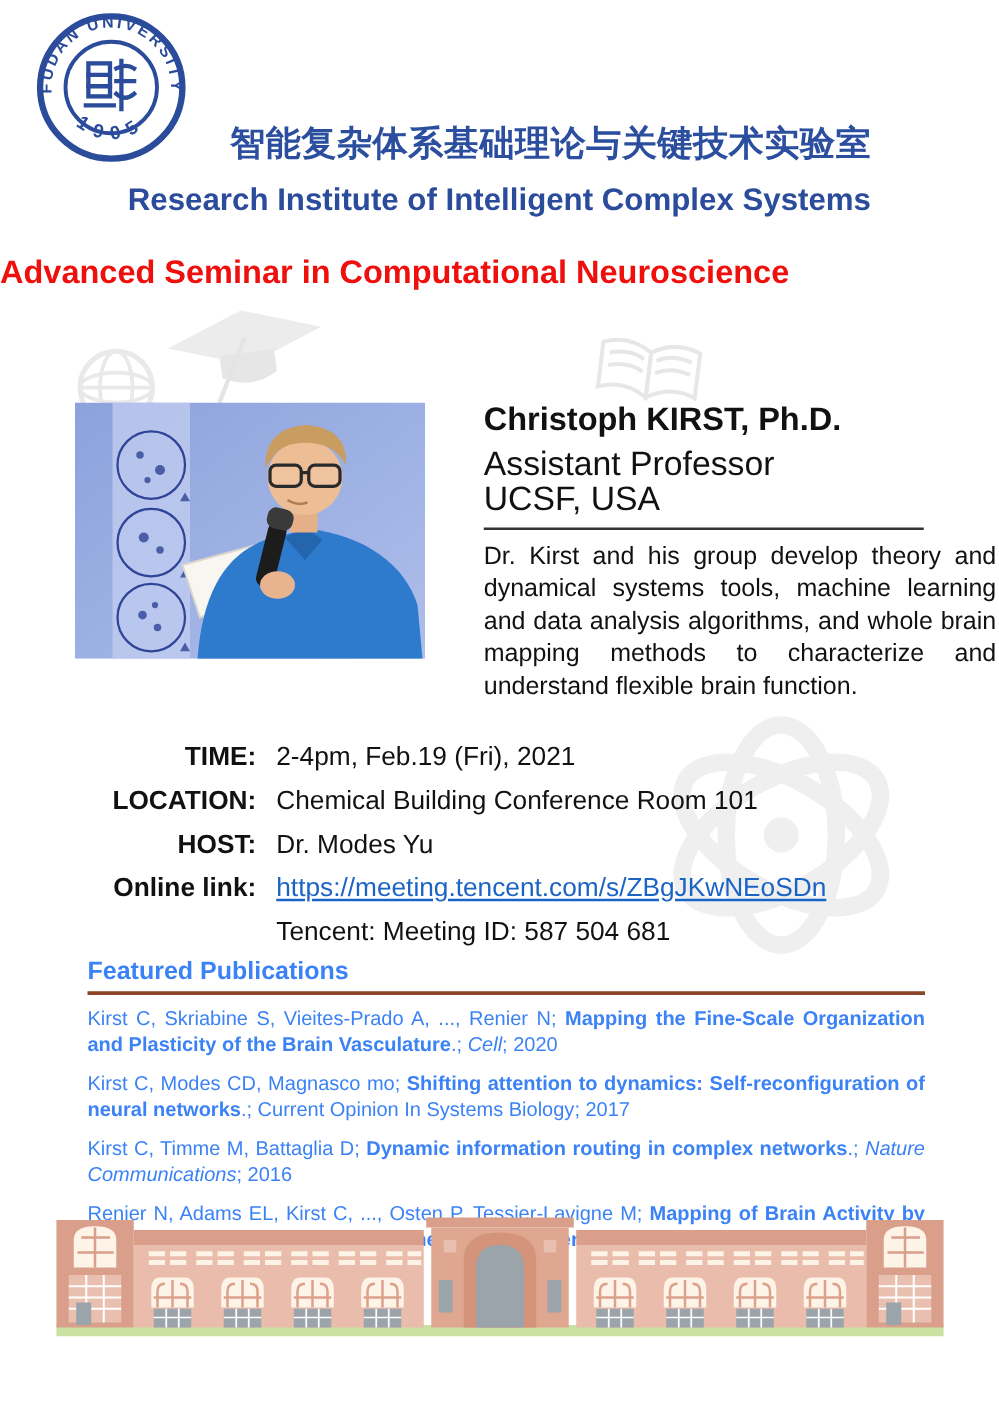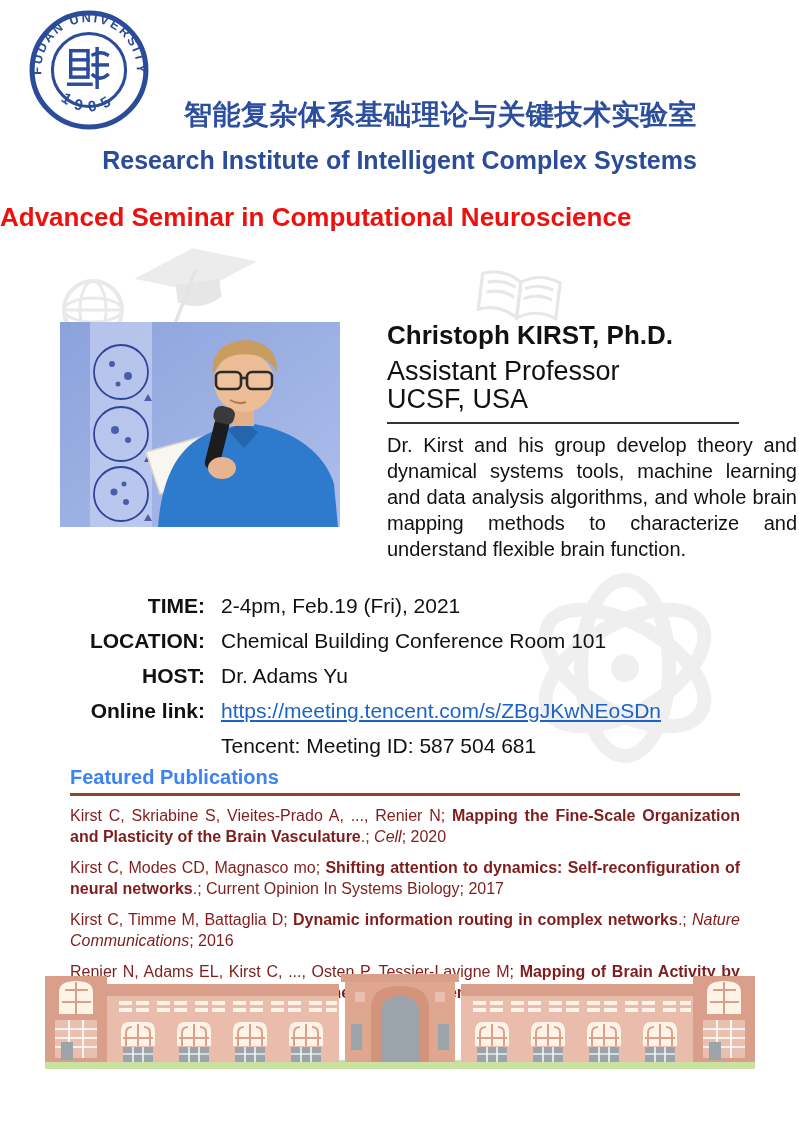--- a/index.html
+++ b/index.html
@@ -31,21 +31,21 @@
   .details{left:60px;top:588px;width:700px;}
   .detail-row{display:grid;grid-template-columns:145px 1fr;column-gap:16px;line-height:35px;font-size:21px;}
   .detail-label{font-weight:bold;text-align:right;white-space:nowrap;}
   .detail-value{text-align:left;}
   .link{color:#1b63c5;text-decoration:underline;cursor:pointer;}
 
   
   .pubs{left:70px;top:766px;width:670px;}
   .pubs-heading{font-size:20px;font-weight:bold;color:#3b82f6;margin:0 0 4px 0;}
   .pubs-rule{border:none;border-top:3px solid #8c4527;margin:0 0 9px 0;}
-  .pub{font-size:16px;line-height:21px;color:#7f1d1d;margin-bottom:10px;text-align:justify;}
+  .pub{font-size:16px;line-height:21px;color:#3b82f6;margin-bottom:10px;text-align:justify;}
   .pub b{font-weight:bold;}
   .pub i{font-style:italic;}
 
   .building{left:45px;top:972px;width:710px;height:100px;}
 </style>
 </head>
 <body>
 
 <svg class="wm" style="left:60px;top:277px;width:66px;height:66px;" viewBox="0 0 66 66">
   <circle cx="33" cy="33" r="29" fill="none" stroke="#e9e9e9" stroke-width="4"></circle>
@@ -175,21 +175,21 @@
     <div class="detail-row">
       <span class="detail-label">TIME:</span>
       <span class="detail-value">2-4pm, Feb.19 (Fri), 2021</span>
     </div>
     <div class="detail-row">
       <span class="detail-label">LOCATION:</span>
       <span class="detail-value">Chemical Building Conference Room 101</span>
     </div>
     <div class="detail-row">
       <span class="detail-label">HOST:</span>
-      <span class="detail-value">Dr. Adams Yu</span>
+      <span class="detail-value">Dr. Modes Yu</span>
     </div>
     <div class="detail-row">
       <span class="detail-label">Online link:</span>
       <span class="detail-value link">https://meeting.tencent.com/s/ZBgJKwNEoSDn</span>
     </div>
     <div class="detail-row">
       <span class="detail-label"></span>
       <span class="detail-value">Tencent: Meeting ID: 587 504 681</span>
     </div>
   </div>

